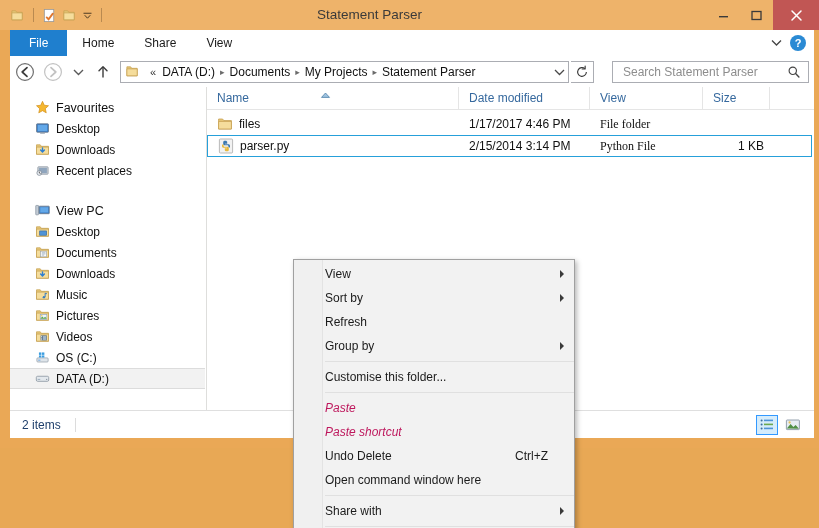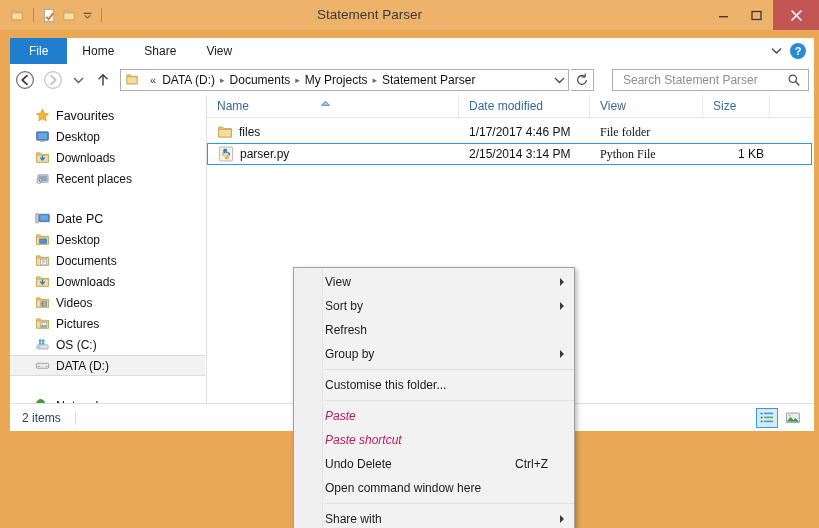--- a/index.html
+++ b/index.html
@@ -86,21 +86,21 @@
   }
   .wc-glyph { display:block; }
 
   
   #ribbon {
     flex: 0 0 26px;
     height: 26px;
     background: #ffffff;
     display: flex;
     align-items: stretch;
-    margin: 8px 5px 0 10px;
+    margin: 0 5px 0 10px;
     position: relative;
   }
   .rtab {
     padding: 0 15px;
     display: flex;
     align-items: center;
     font-size: 12px;
     color: #1a1a1a;
   }
   .rtab.file {
@@ -305,21 +305,21 @@
   .fc.name { flex: 0 0 252px; }
   .fc.date { flex: 0 0 131px; color:#111; }
   .fc.type { flex: 0 0 113px; color:#111;font-family:Liberation Serif, serif; }
   .fc.size { flex: 0 0 67px; justify-content: flex-end; padding-right: 6px; padding-left: 0; }
   .frow.selected .fc.name { flex: 0 0 251px; }
 
   
   #statusbar {
     flex: 0 0 28px;
     background: #fff;
-    margin: 0 5px 7px 10px;
+    margin: 0 5px 0 10px;
     border-top: 1px solid #dfdfdf;
     display: flex;
     align-items: center;
     padding: 0 4px 0 12px;
   }
   #itemcount { font-size: 12px; color: #1f3f6b; }
   .sb-sep { width:1px; height:14px; background:#dcdcdc; margin-left:14px; }
   #viewbtns { margin-left: auto; display: flex; gap: 4px; padding-right: 6px; }
   .vbtn {
     width: 22px; height: 20px;
@@ -569,21 +569,21 @@
 
       <div class="navgroup">
         <div class="navitem root">
           <span class="ni">
             <svg width="15" height="15" viewBox="0 0 16 16">
               <rect x="0.8" y="2.6" width="3" height="10" rx="0.5" fill="#c3ccd6" stroke="#8a95a1" stroke-width="0.8"></rect>
               <rect x="4.4" y="3.4" width="10.8" height="8" rx="0.6" fill="#3b7cc4" stroke="#6d7b8c" stroke-width="0.9"></rect>
               <rect x="5.6" y="4.5" width="8.4" height="5.6" fill="#63a8e8"></rect>
             </svg>
           </span>
-          <span>Date PC</span>
+          <span>View PC</span>
         </div>
         <div class="navitem child">
           <span class="ni">
             <svg width="15" height="15" viewBox="0 0 16 16">
               <path d="M1.6 3h4l1.2 1.6h7.6v8.4H1.6z" fill="#e8c978" stroke="#c6a052" stroke-width="0.8"></path>
               <path d="M1.6 5.4h12.8v7.6H1.6z" fill="#f5dd9c" stroke="#c6a052" stroke-width="0.8"></path>
               <rect x="5" y="7.4" width="7.4" height="4.6" fill="#4f93d6" stroke="#35699f" stroke-width="0.7"></rect>
             </svg>
           </span>
           <span>Desktop</span>
@@ -601,46 +601,58 @@
         </div>
         <div class="navitem child">
           <span class="ni">
             <svg width="15" height="15" viewBox="0 0 16 16">
               <path d="M1.6 3h4l1.2 1.6h7.6v8.4H1.6z" fill="#e8c978" stroke="#c6a052" stroke-width="0.8"></path>
               <path d="M1.6 5.4h12.8v7.6H1.6z" fill="#f5dd9c" stroke="#c6a052" stroke-width="0.8"></path>
               <path d="M8 6.3 L8 10.3 M6 8.6 L8 10.8 L10 8.6" stroke="#2f7fd0" stroke-width="1.5" fill="none" stroke-linecap="round" stroke-linejoin="round"></path>
             </svg>
           </span>
           <span>Downloads</span>
+        </div>
+        <div class="navitem child">
+          <span class="ni">
+            <svg width="15" height="15" viewBox="0 0 16 16">
+              <path d="M1.6 3h4l1.2 1.6h7.6v8.4H1.6z" fill="#e8c978" stroke="#c6a052" stroke-width="0.8"></path>
+              <path d="M1.6 5.4h12.8v7.6H1.6z" fill="#f5dd9c" stroke="#c6a052" stroke-width="0.8"></path>
+              <path d="M10.8 6.6 L10.8 10.6" stroke="#3a7ec0" stroke-width="1.1"></path>
+              <circle cx="9.5" cy="10.8" r="1.3" fill="#3a7ec0"></circle>
+              <path d="M10.8 6.6 L12.6 7.2" stroke="#3a7ec0" stroke-width="1.1"></path>
+            </svg>
+          </span>
+          <span>Music</span>
+        </div>
+        <div class="navitem child">
+          <span class="ni">
+            <svg width="15" height="15" viewBox="0 0 16 16">
+              <path d="M1.6 3h4l1.2 1.6h7.6v8.4H1.6z" fill="#e8c978" stroke="#c6a052" stroke-width="0.8"></path>
+              <path d="M1.6 5.4h12.8v7.6H1.6z" fill="#f5dd9c" stroke="#c6a052" stroke-width="0.8"></path>
+              <rect x="5.6" y="6.8" width="7" height="5.4" fill="#eaf3fb" stroke="#8fa5bd" stroke-width="0.7"></rect>
+              <path d="M5.6 11.4 L7.8 9 L9.4 10.7 L10.8 9.4 L12.6 11.4 Z" fill="#5fa64e"></path>
+              <circle cx="7.2" cy="8.2" r="0.8" fill="#f2c44a"></circle>
+            </svg>
+          </span>
+          <span>Pictures</span>
         </div>
         <div class="navitem child">
           <span class="ni">
             <svg width="15" height="15" viewBox="0 0 16 16">
               <path d="M1.6 3h4l1.2 1.6h7.6v8.4H1.6z" fill="#e8c978" stroke="#c6a052" stroke-width="0.8"></path>
               <path d="M1.6 5.4h12.8v7.6H1.6z" fill="#f5dd9c" stroke="#c6a052" stroke-width="0.8"></path>
               <rect x="6" y="6.8" width="6.6" height="5.4" fill="#576b80"></rect>
               <rect x="6.5" y="7.3" width="1.1" height="1.1" fill="#e7edf3"></rect>
               <rect x="6.5" y="9.2" width="1.1" height="1.1" fill="#e7edf3"></rect>
               <rect x="6.5" y="11" width="1.1" height="1" fill="#e7edf3"></rect>
               <rect x="8.4" y="7.5" width="3.6" height="4.2" fill="#9fb4c8"></rect>
             </svg>
           </span>
           <span>Videos</span>
-        </div>
-        <div class="navitem child">
-          <span class="ni">
-            <svg width="15" height="15" viewBox="0 0 16 16">
-              <path d="M1.6 3h4l1.2 1.6h7.6v8.4H1.6z" fill="#e8c978" stroke="#c6a052" stroke-width="0.8"></path>
-              <path d="M1.6 5.4h12.8v7.6H1.6z" fill="#f5dd9c" stroke="#c6a052" stroke-width="0.8"></path>
-              <rect x="5.6" y="6.8" width="7" height="5.4" fill="#eaf3fb" stroke="#8fa5bd" stroke-width="0.7"></rect>
-              <path d="M5.6 11.4 L7.8 9 L9.4 10.7 L10.8 9.4 L12.6 11.4 Z" fill="#5fa64e"></path>
-              <circle cx="7.2" cy="8.2" r="0.8" fill="#f2c44a"></circle>
-            </svg>
-          </span>
-          <span>Pictures</span>
         </div>
         <div class="navitem child">
           <span class="ni">
             <svg width="15" height="15" viewBox="0 0 16 16">
               <rect x="2" y="8.4" width="12" height="4.4" rx="1" fill="#dfe5ea" stroke="#95a0ab" stroke-width="0.8"></rect>
               <rect x="3.4" y="10.3" width="2.4" height="1" fill="#6ba5dd"></rect>
               <rect x="4.2" y="2.6" width="2.6" height="2.6" fill="#3b9de0"></rect>
               <rect x="7.4" y="2.6" width="2.6" height="2.6" fill="#3b9de0"></rect>
               <rect x="4.2" y="5.8" width="2.6" height="2.2" fill="#3b9de0"></rect>
               <rect x="7.4" y="5.8" width="2.6" height="2.2" fill="#3b9de0"></rect>

